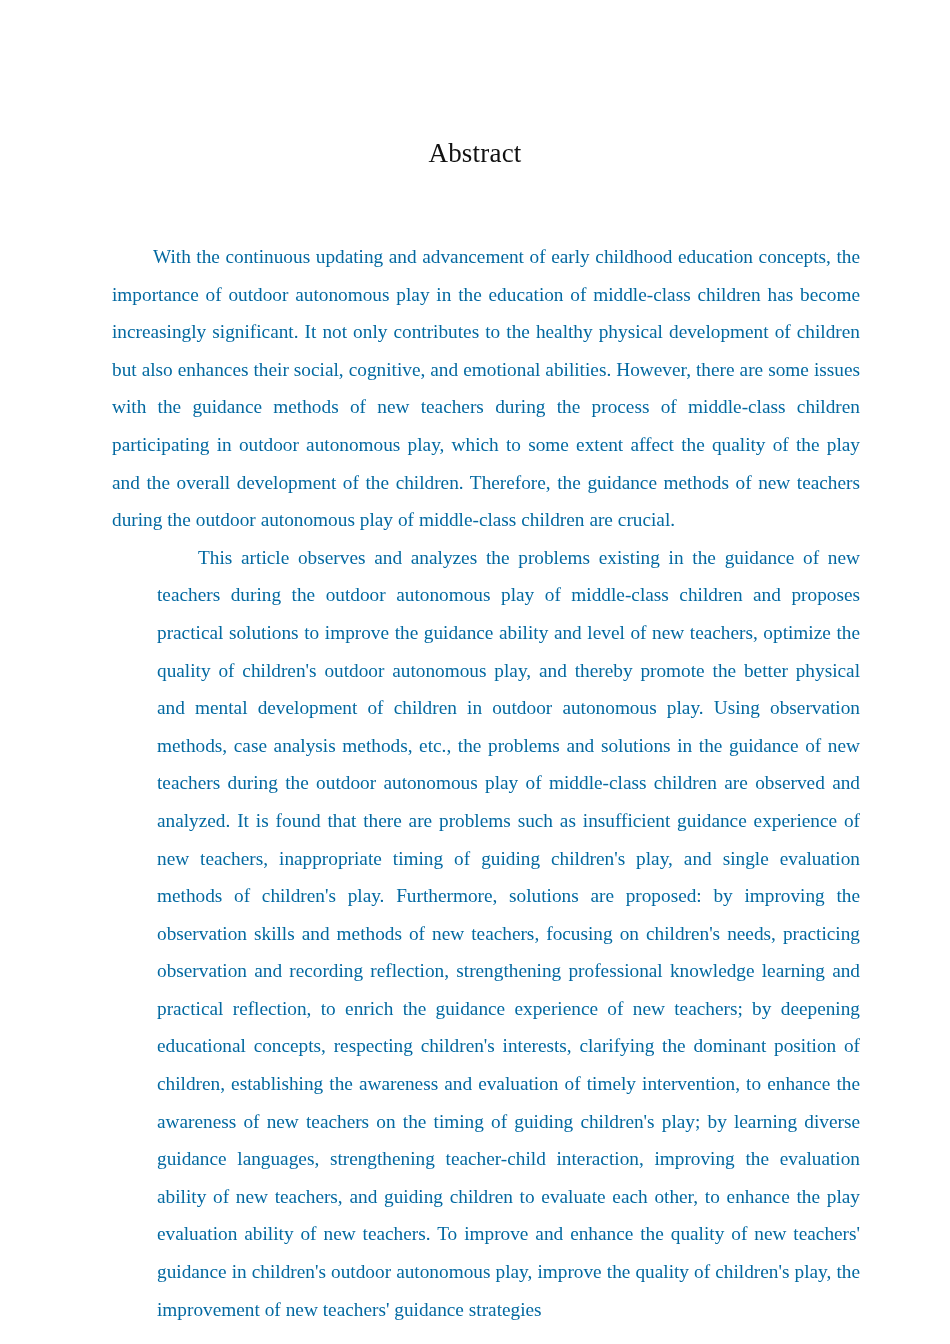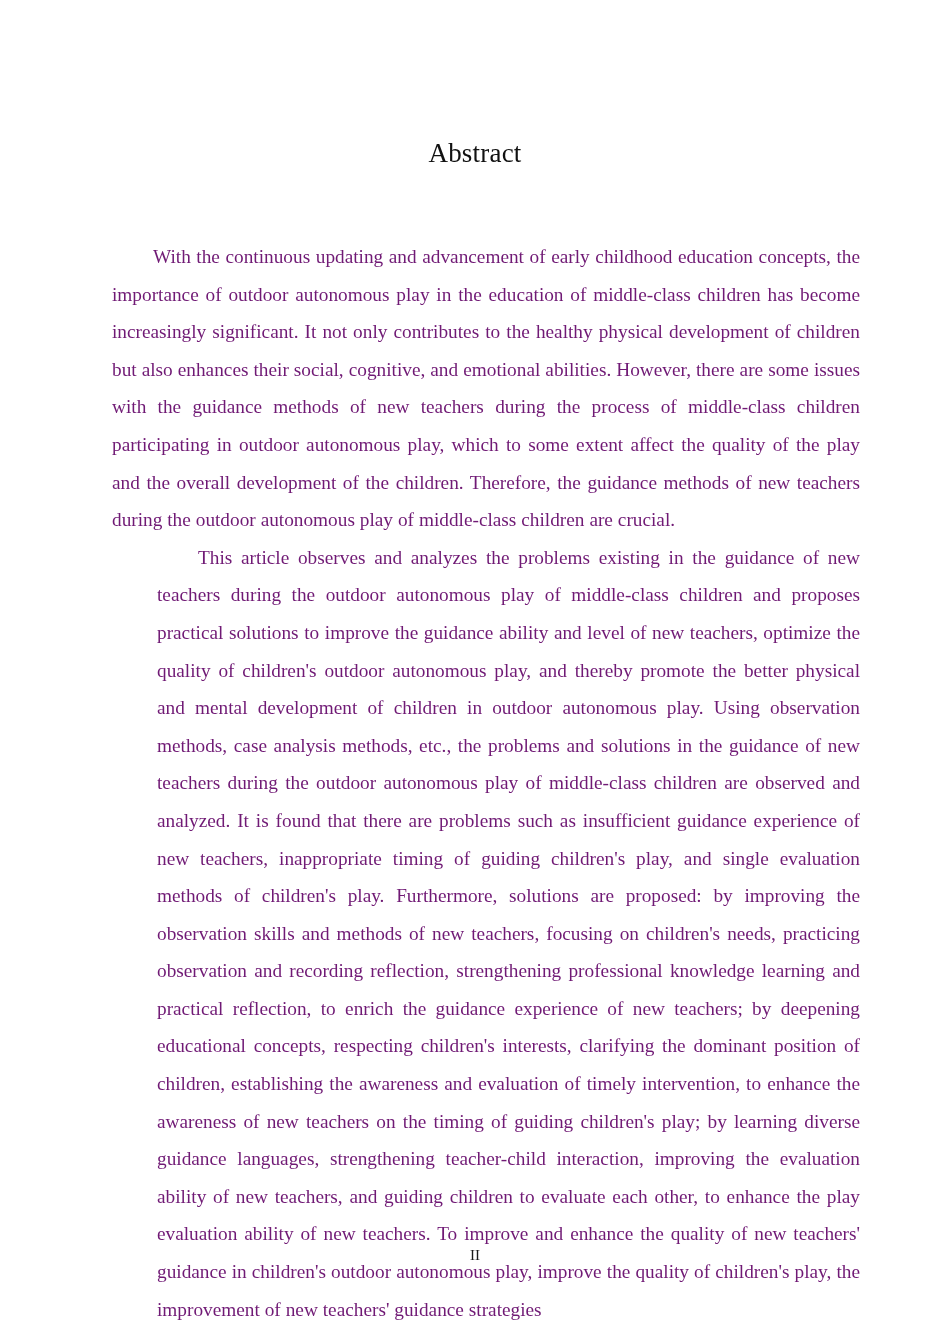--- a/index.html
+++ b/index.html
@@ -48,21 +48,21 @@
     width: 748px;
   }
 
   .abstract-paragraph {
     margin: 0;
     text-align: justify;
     text-justify: inter-word;
     font-size: 19.3px;
     line-height: 37.6px;
     text-indent: 41px;
-    color: #701a75;
+    color: #0369a1;
     word-spacing: 0.1px;
     hyphens: none;
     -webkit-hyphens: none;
   }
 
   .abstract-paragraph + .abstract-paragraph {
     margin-top: 0;
     margin-left: 45px;
   }
 
@@ -87,17 +87,14 @@
 
 <div class="page">
 
   <h1 class="page-title">Abstract</h1>
 
   <div class="body-block">
     <p class="abstract-paragraph">With the continuous updating and advancement of early childhood education concepts, the importance of outdoor autonomous play in the education of middle-class children has become increasingly significant. It not only contributes to the healthy physical development of children but also enhances their social, cognitive, and emotional abilities. However, there are some issues with the guidance methods of new teachers during the process of middle-class children participating in outdoor autonomous play, which to some extent affect the quality of the play and the overall development of the children. Therefore, the guidance methods of new teachers during the outdoor autonomous play of middle-class children are crucial.</p>
     <p class="abstract-paragraph">This article observes and analyzes the problems existing in the guidance of new teachers during the outdoor autonomous play of middle-class children and proposes practical solutions to improve the guidance ability and level of new teachers, optimize the quality of children's outdoor autonomous play, and thereby promote the better physical and mental development of children in outdoor autonomous play. Using observation methods, case analysis methods, etc., the problems and solutions in the guidance of new teachers during the outdoor autonomous play of middle-class children are observed and analyzed. It is found that there are problems such as insufficient guidance experience of new teachers, inappropriate timing of guiding children's play, and single evaluation methods of children's play. Furthermore, solutions are proposed: by improving the observation skills and methods of new teachers, focusing on children's needs, practicing observation and recording reflection, strengthening professional knowledge learning and practical reflection, to enrich the guidance experience of new teachers; by deepening educational concepts, respecting children's interests, clarifying the dominant position of children, establishing the awareness and evaluation of timely intervention, to enhance the awareness of new teachers on the timing of guiding children's play; by learning diverse guidance languages, strengthening teacher-child interaction, improving the evaluation ability of new teachers, and guiding children to evaluate each other, to enhance the play evaluation ability of new teachers. To improve and enhance the quality of new teachers' guidance in children's outdoor autonomous play, improve the quality of children's play, the improvement of new teachers' guidance strategies</p>
   </div>
 
-  <div class="page-footer">
-    <span class="page-number">II</span>
-  </div>
 
 </div>
 
 </body></html>

